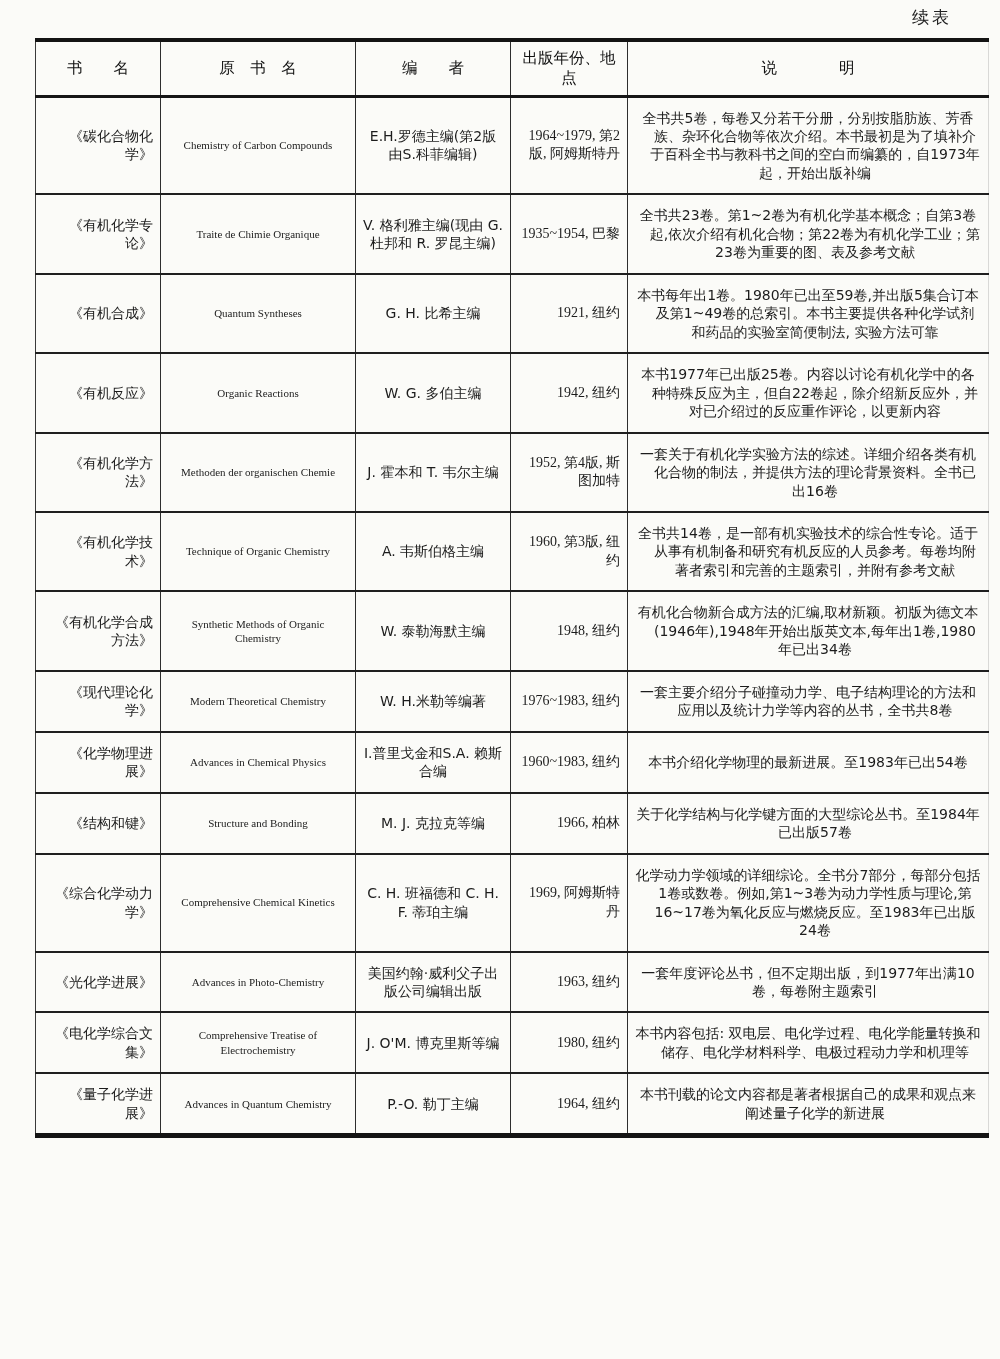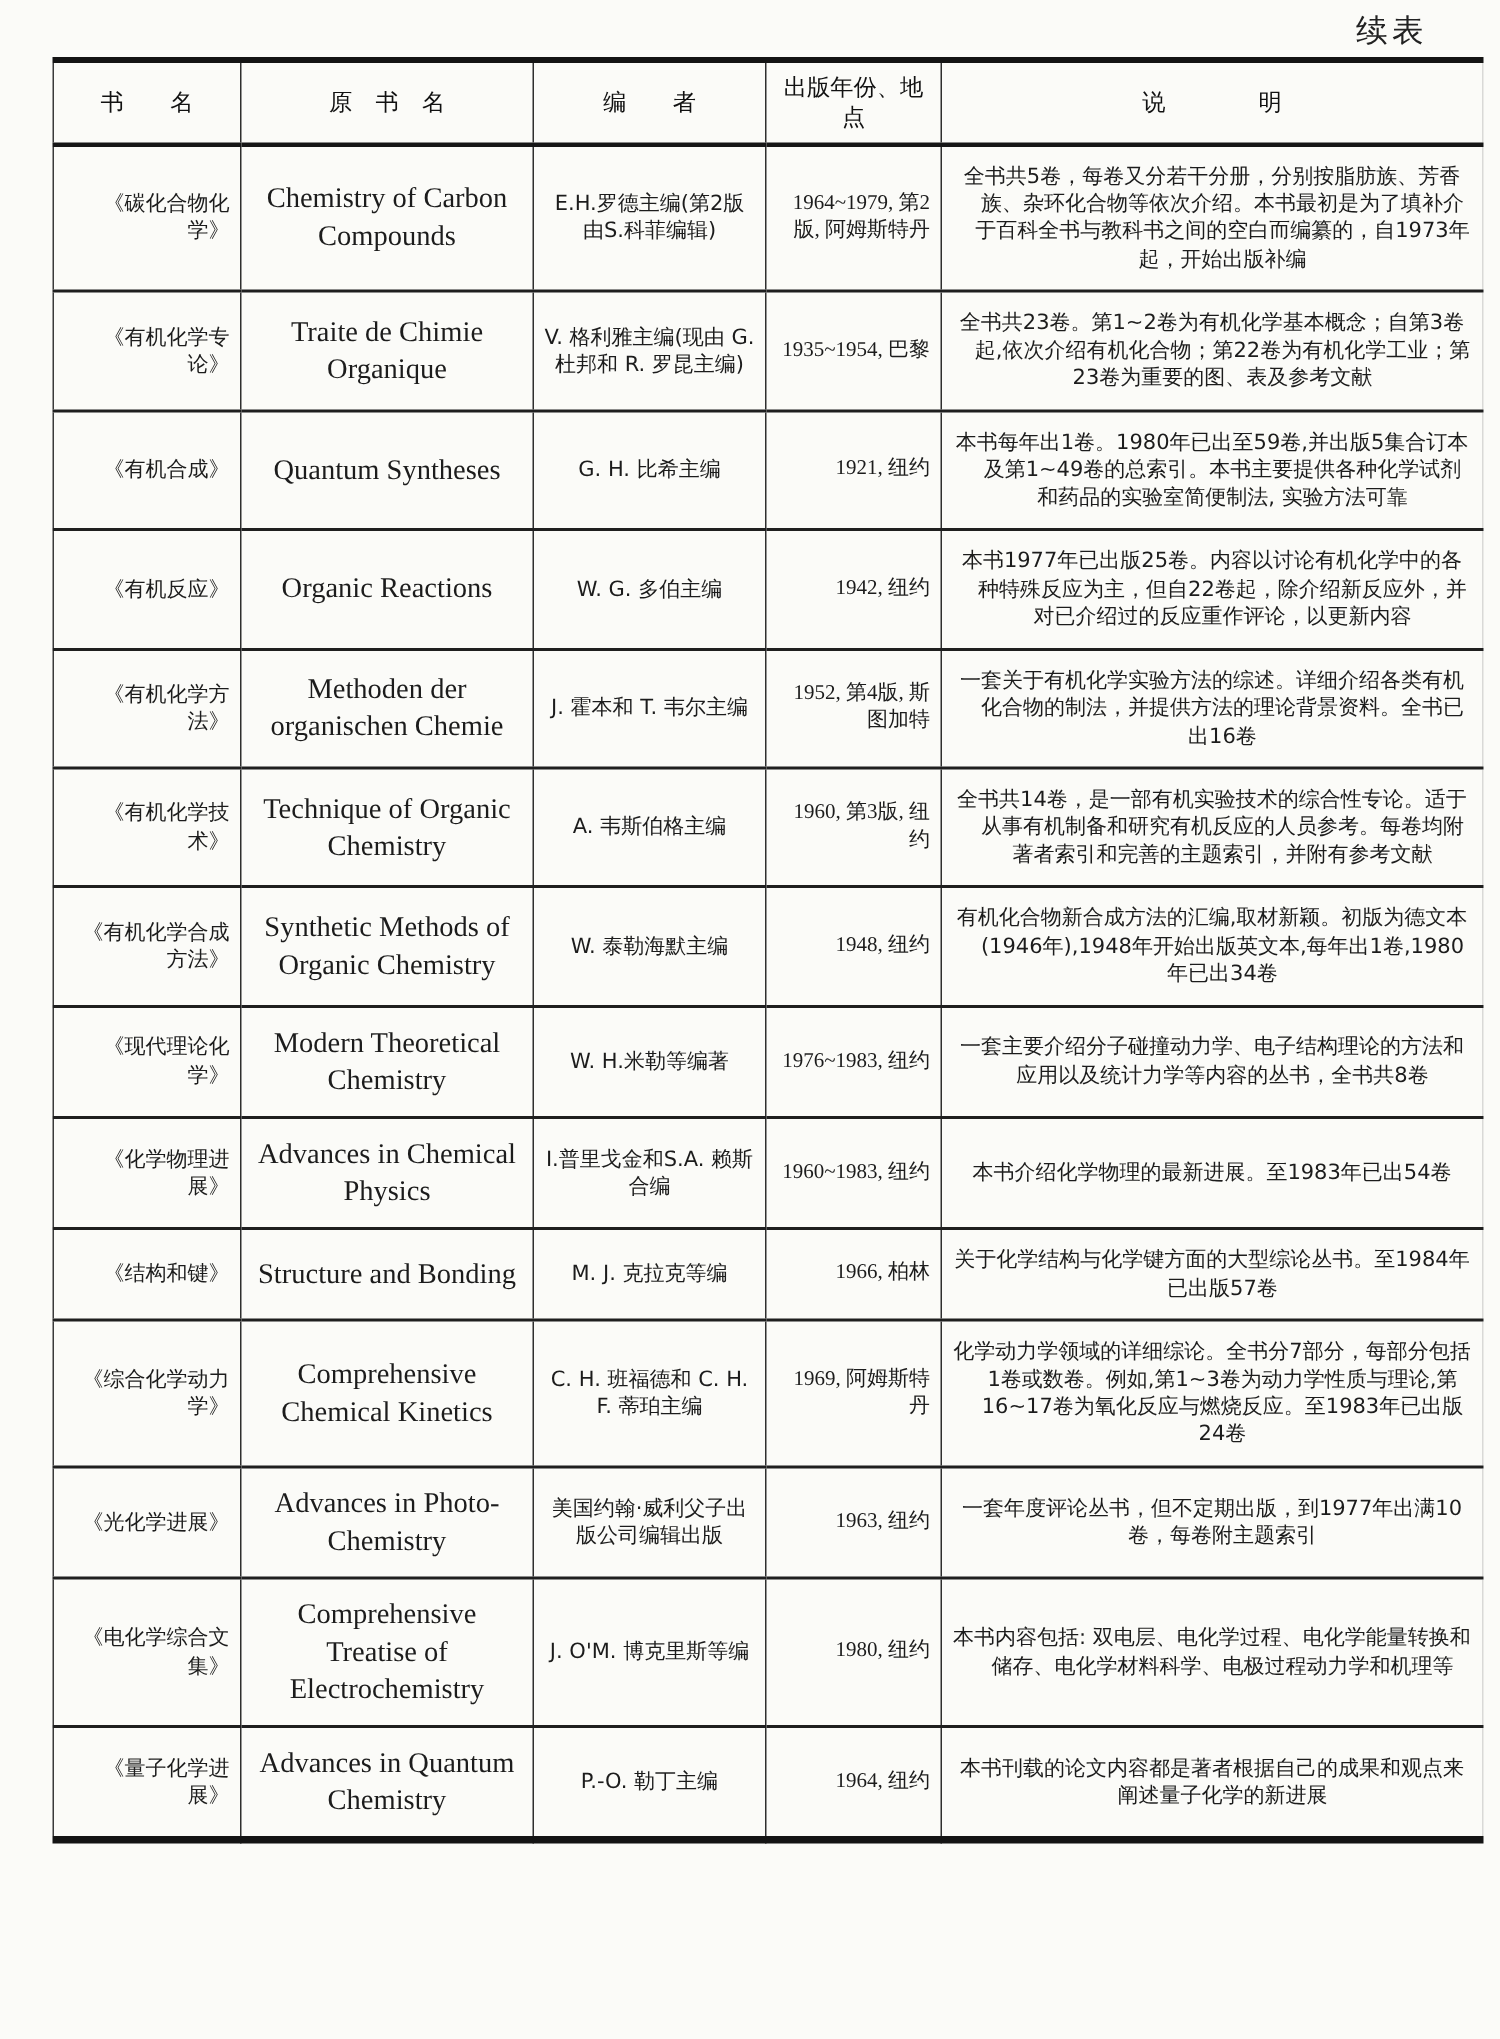--- a/index.html
+++ b/index.html
@@ -7,21 +7,21 @@
     position:relative;
     width:1000px;height:1359px;
     margin:0 auto;
     background:#fbfbf8;
     font-family:"DejaVu Sans", sans-serif;
     color:#1c1c1c;
     overflow:hidden;
   }
   .continued{
     position:absolute;top:6px;right:48px;
-    font-size:21px;letter-spacing:3px;color:#222;
+    font-size:17px;letter-spacing:3px;color:#222;
   }
   table.ref{
     position:absolute;left:35px;top:38px;
     width:953px;
     border-collapse:collapse;
     table-layout:fixed;
     border-top:4px solid #141414;
     border-bottom:5px solid #141414;
     border-left:1px solid #3a3a3a;
     border-right:1px solid #55555533;
@@ -47,21 +47,21 @@
     color:#111;
   }
   td.c-title{
     text-align:right;
     padding-left:14px;
     text-indent:-0.55em;
   }
   td.c-orig{
     text-align:center;
     font-family:"Liberation Serif","DejaVu Serif",serif;
-    font-size:19px;
+    font-size:11px;
   }
   td.c-editor{text-align:center;margin-top:32px;}
   td.c-pub{text-align:right;font-family:"Liberation Serif","DejaVu Serif",serif;}
   td.c-note{
     text-align:center;
     padding-left:21px;
     text-indent:-1em;
   }
 </style>
 </head>

